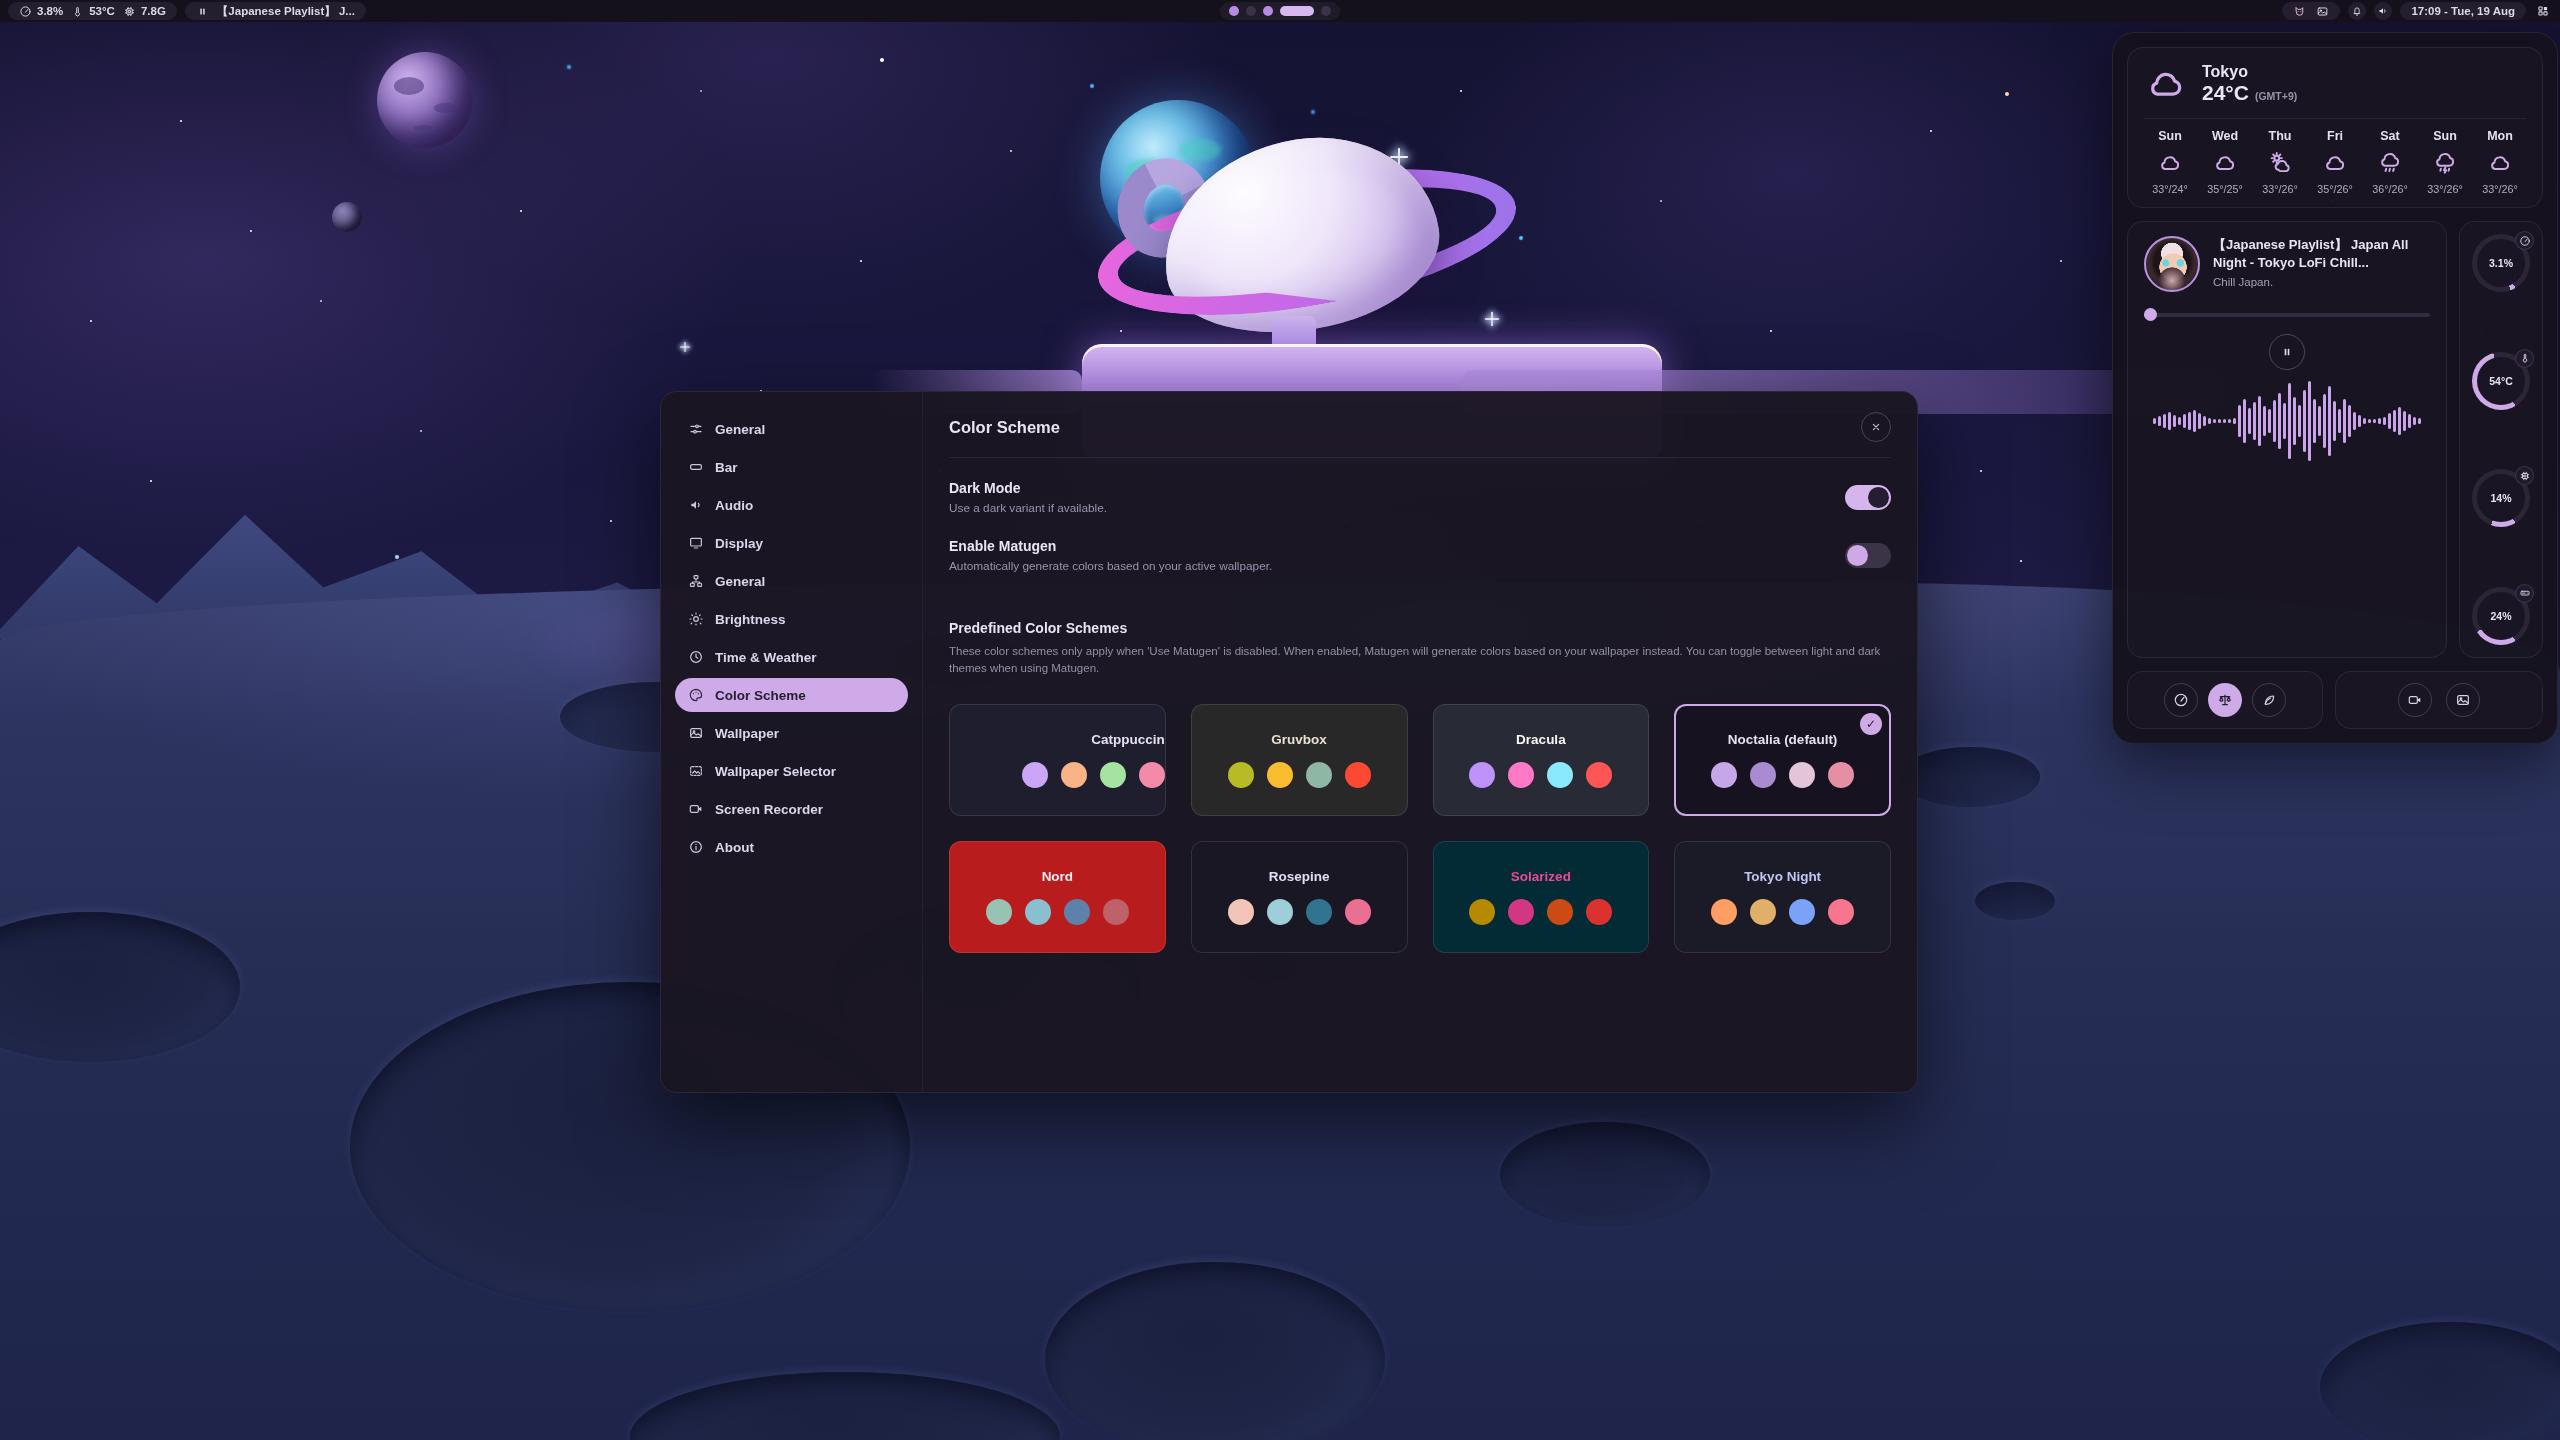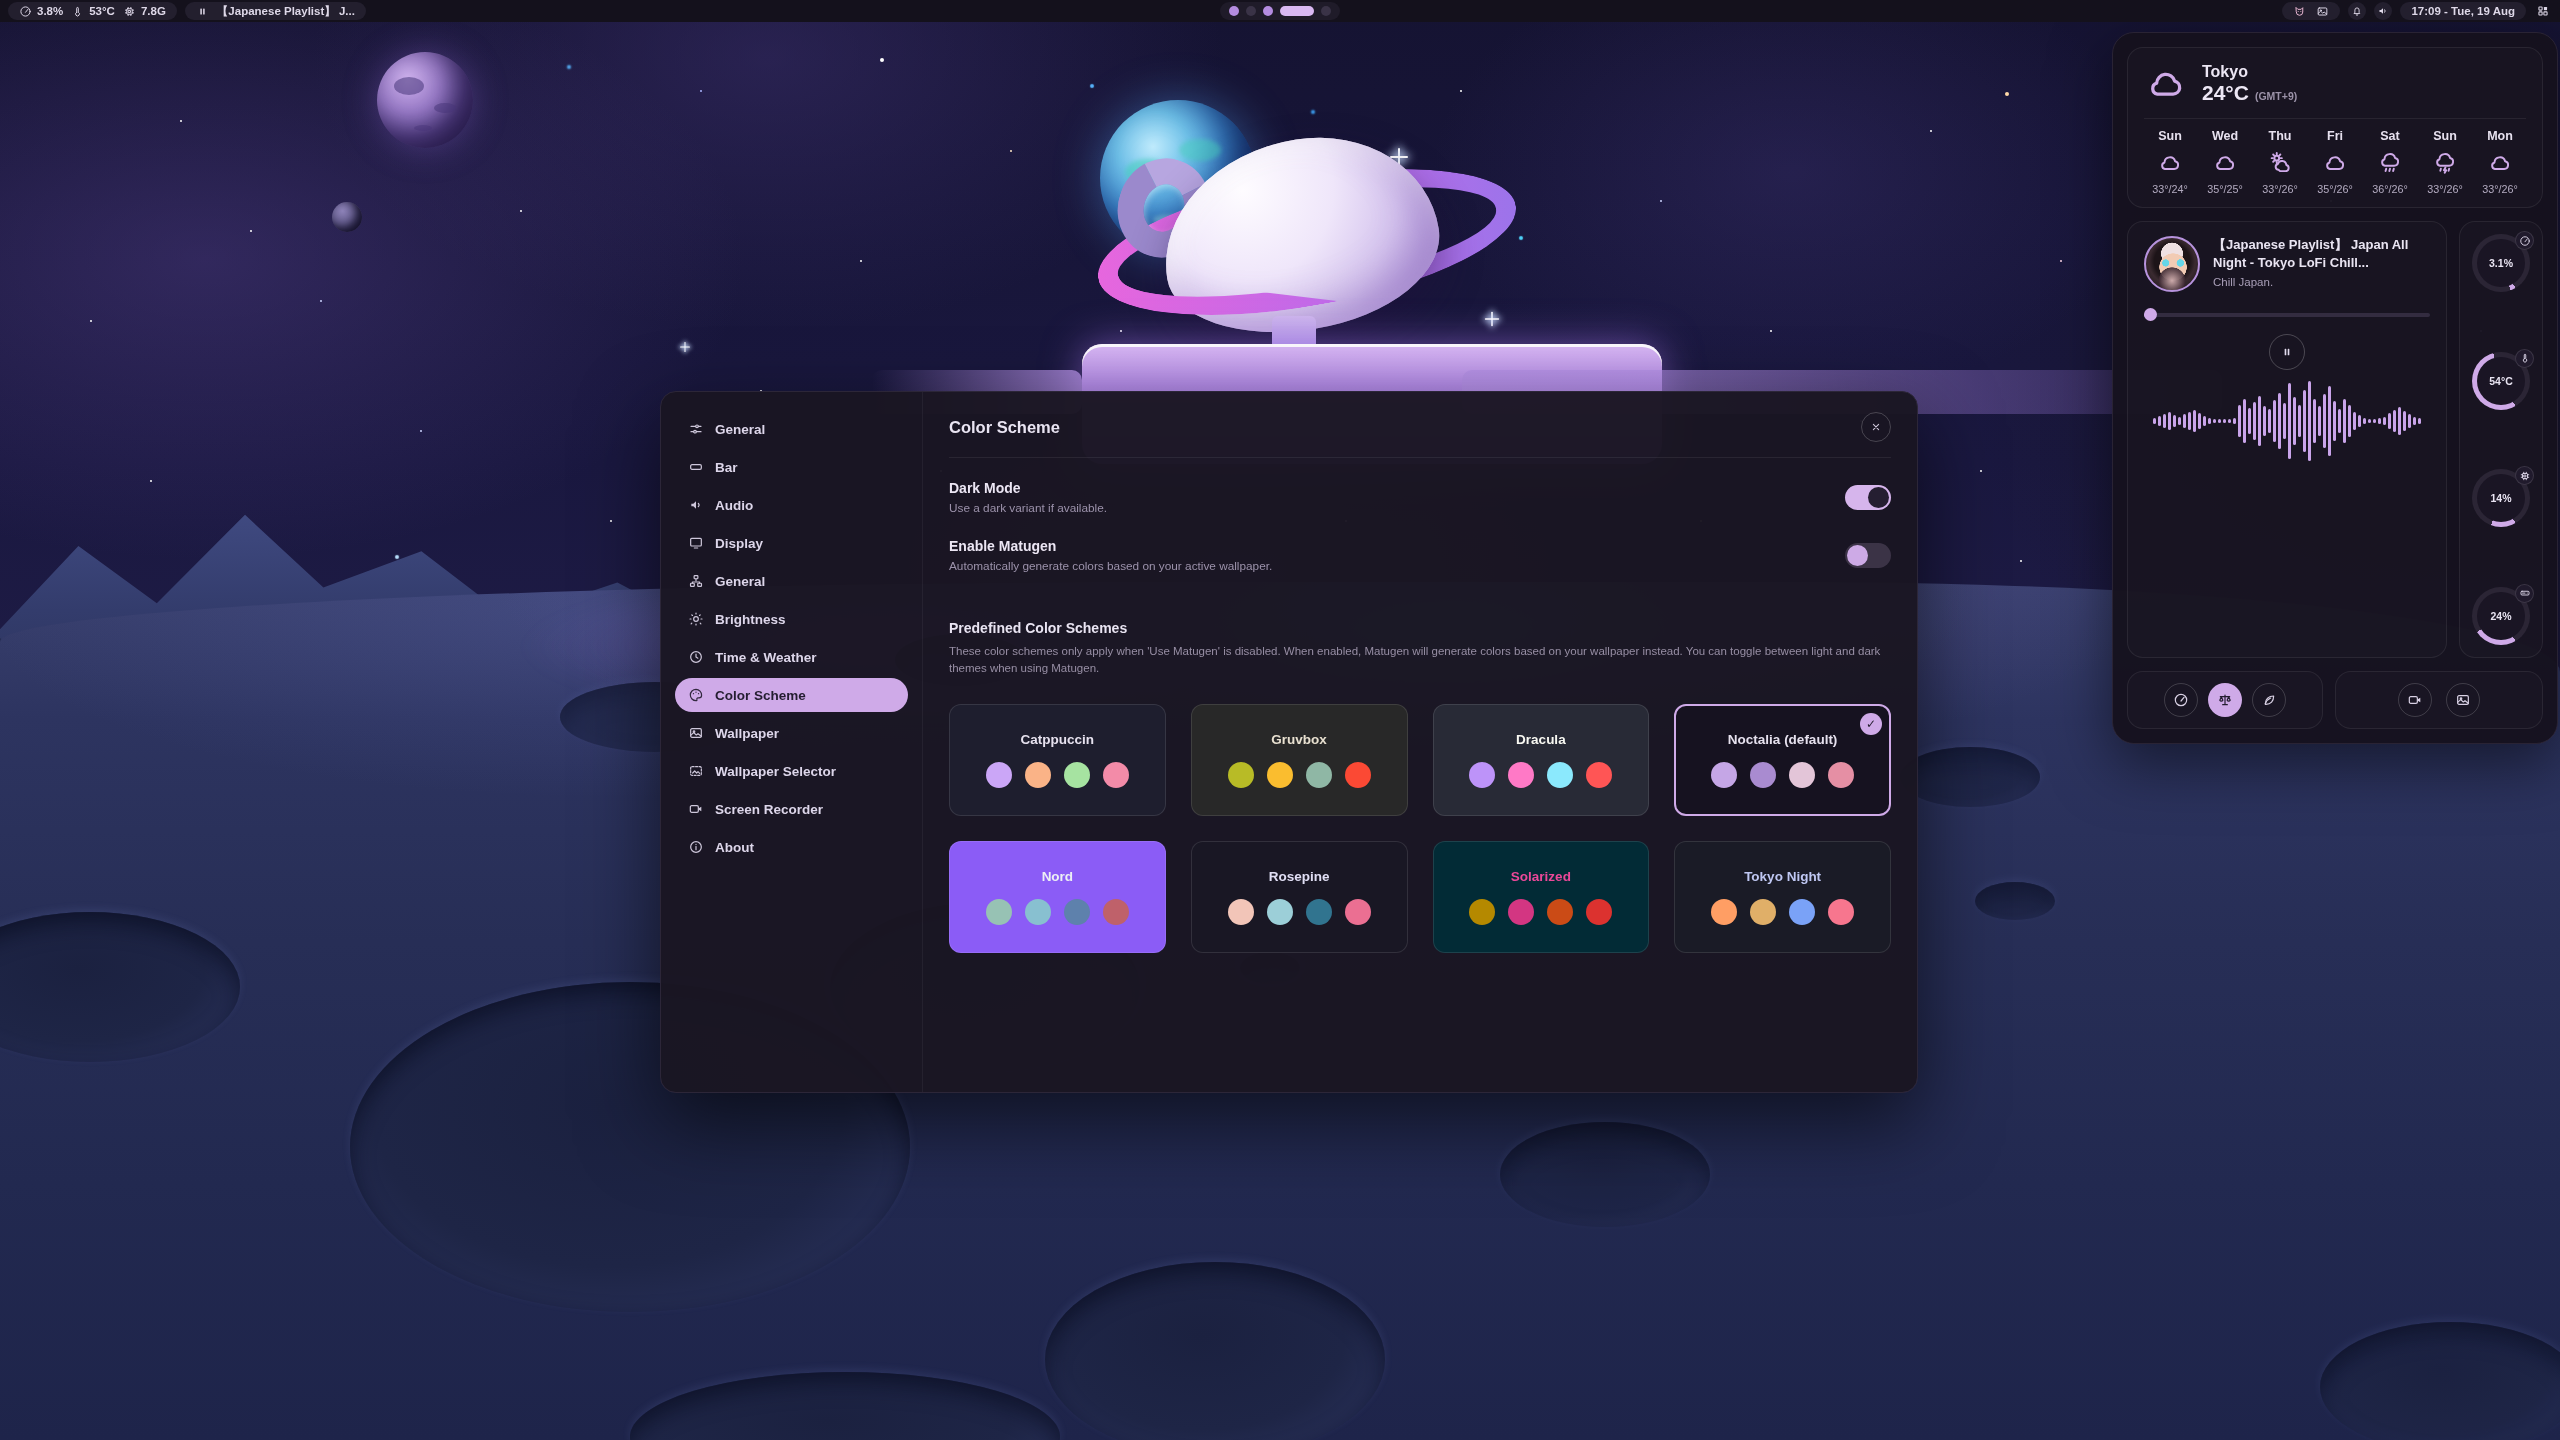--- a/index.html
+++ b/index.html
@@ -505,21 +505,21 @@
         <div class="toggle-label">Enable Matugen</div>
         <div class="toggle-desc">Automatically generate colors based on your active wallpaper.</div>
       </div>
       <div class="switch off"></div>
     </div>
 
     <div class="section-title">Predefined Color Schemes</div>
     <div class="section-desc">These color schemes only apply when 'Use Matugen' is disabled. When enabled, Matugen will generate colors based on your wallpaper instead. You can toggle between light and dark themes when using Matugen.</div>
 
     <div class="scheme-grid">
-      <div class="scheme-card" style="background: rgb(30, 30, 46);">
+      <div class="scheme-card" style="background: rgb(30, 30, 46); align-items: flex-end;">
         <div class="scheme-title" style="color: rgb(230, 225, 238);">Catppuccin</div>
         <div class="swatches">
           <span class="dot" style="background: rgb(203, 166, 247);"></span>
           <span class="dot" style="background: rgb(250, 179, 135);"></span>
           <span class="dot" style="background: rgb(166, 227, 161);"></span>
           <span class="dot" style="background: rgb(243, 139, 168);"></span>
         </div>
       </div>
       <div class="scheme-card" style="background: rgb(40, 40, 40);">
         <div class="scheme-title" style="color: rgb(232, 224, 208);">Gruvbox</div>
@@ -542,21 +542,21 @@
       <div class="scheme-card selected" style="background: rgb(22, 18, 32);">
         <div class="check-badge">✓</div>
         <div class="scheme-title" style="color: rgb(230, 225, 238);">Noctalia (default)</div>
         <div class="swatches">
           <span class="dot" style="background: rgb(197, 166, 230);"></span>
           <span class="dot" style="background: rgb(169, 139, 208);"></span>
           <span class="dot" style="background: rgb(227, 197, 216);"></span>
           <span class="dot" style="background: rgb(229, 143, 164);"></span>
         </div>
       </div>
-      <div class="scheme-card" style="background: #8b5cf6;">
+      <div class="scheme-card" style="background: #b91c1c;">
         <div class="scheme-title" style="color: rgb(236, 239, 244);">Nord</div>
         <div class="swatches">
           <span class="dot" style="background: rgb(151, 194, 180);"></span>
           <span class="dot" style="background: rgb(136, 192, 208);"></span>
           <span class="dot" style="background: rgb(94, 129, 172);"></span>
           <span class="dot" style="background: rgb(191, 97, 106);"></span>
         </div>
       </div>
       <div class="scheme-card" style="background: rgb(25, 23, 36);">
         <div class="scheme-title" style="color: rgb(224, 222, 244);">Rosepine</div>

